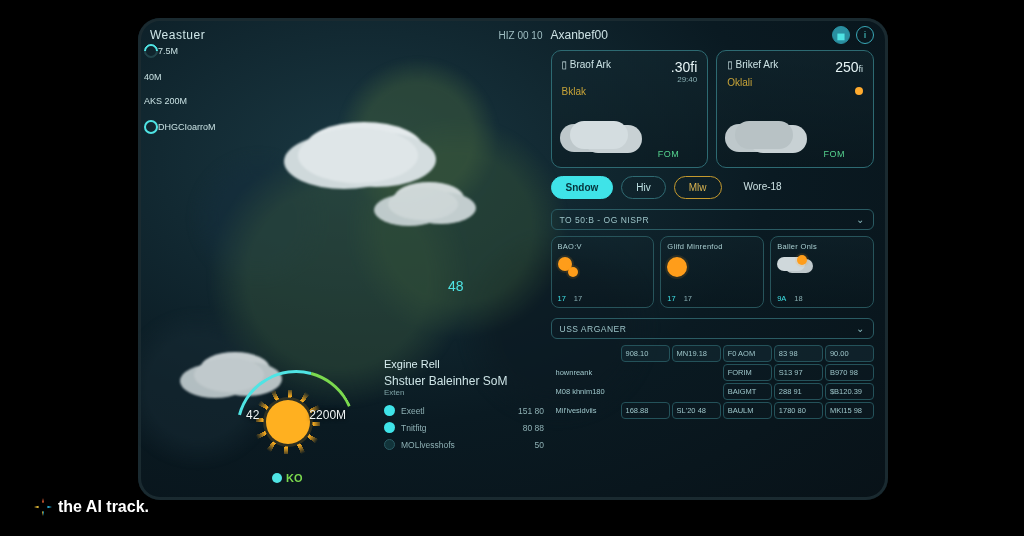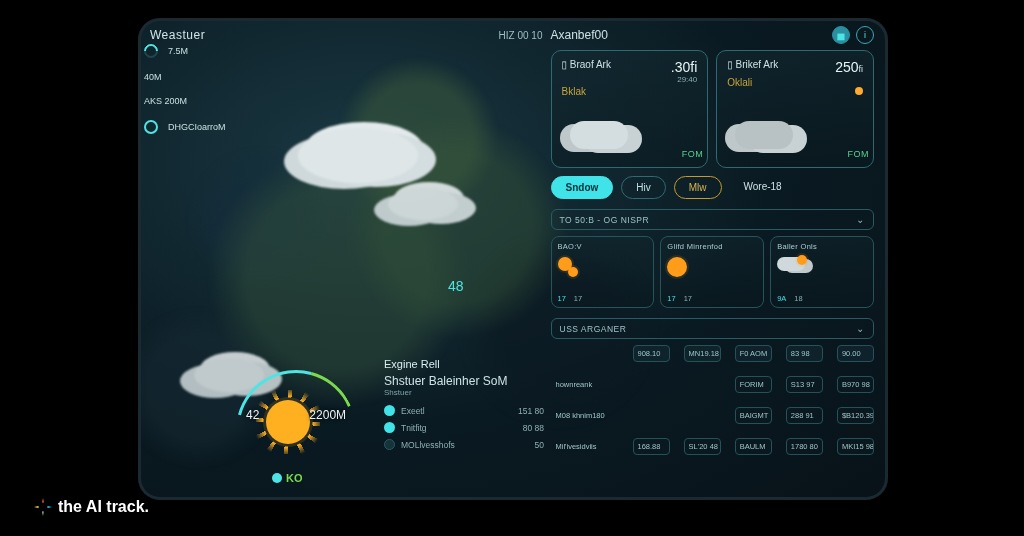--- a/index.html
+++ b/index.html
@@ -36,21 +36,21 @@
   }
   .left {
     position:relative; width: 55%; height:100%;
     padding: 8px 8px 8px 12px;
     font-size: 10px;
   }
   .topbar { display:flex; gap:14px; align-items:center; height:18px; }
   .title { color:#cfe6e8; font-size:12px; letter-spacing:.5px; }
   .hz { margin-left:auto; color:#a0bfc3; font-size:10px; }
   .gauges { position:absolute; left:6px; top:26px; display:flex; flex-direction:column; gap:14px; }
-  .gauge { display:flex; align-items:center; gap:10px; color:#c8e0e2; font-size:9px; }
+  .gauge { display:flex; align-items:center; gap:0; color:#c8e0e2; font-size:9px; }
   .ring { width:14px; height:14px; border:2px solid #4fe4e4; border-radius:50%; }
   .ring.partial { border-color:#4fe4e4 #4fe4e4 #22444a #22444a; transform:rotate(-45deg);}
   .cloud { position:absolute; background:#dfe6e8; border-radius:50%; filter:blur(1px);
            box-shadow: 18px 4px 0 #d4dddf, -14px 6px 0 #cfd9db, 6px -6px 0 #e4eaec; }
   .cloud.c1 { left:160px; top:110px; width:120px; height:55px; }
   .cloud.c2 { left:250px; top:170px; width:70px; height:32px; opacity:.9; }
   .cloud.c3 { left:56px; top:340px; width:70px; height:34px; opacity:.85; }
   .sun { position:absolute; left:128px; top:382px; width:44px; height:44px; background:#ffb020; border-radius:50%;
          box-shadow:0 0 0 3px rgba(255,176,32,.15);}
   .sun::before { content:""; position:absolute; inset:-10px; background:
@@ -79,21 +79,21 @@
   .r-top { display:flex; align-items:center; gap:8px; height:18px; }
   .r-top .name { color:#cde2e4; font-size:12px; }
   .r-icons { margin-left:auto; display:flex; gap:6px; }
   .chip-round { width:18px; height:18px; border:1.5px solid #3aa9b8; border-radius:50%; display:flex; align-items:center; justify-content:center; color:#4fe4e4; font-size:9px;}
   .cards-2 { display:flex; gap:8px; margin-top:6px; }
   .wcard { flex:1; min-height:118px; border:1px solid #2d6a72; border-radius:10px; padding:8px 10px; position:relative;
            background:linear-gradient(180deg, rgba(20,42,50,.5), rgba(10,24,30,.5)); }
   .wcard .hdr { display:flex; justify-content:space-between; font-size:10px; color:#cbe2e4;}
   .wcard .big { color:#e6f4f5; font-size:14px; }
   .wcard .sub { color:#c8a438; font-size:10px; margin-top:2px;}
-  .wcard .fom { position:absolute; right:4px; bottom:8px; color:#55d28e; font-size:9px; letter-spacing:.5px;}
+  .wcard .fom { position:absolute; right:28px; bottom:8px; color:#55d28e; font-size:9px; letter-spacing:.5px;}
   .wcard .cloud-mini { position:absolute; left:18px; bottom:18px; width:58px; height:28px; background:#d4dde0; border-radius:20px;
      box-shadow: 14px 4px 0 #c8d1d4, -10px 3px 0 #bec8cb; filter:blur(.5px);}
   .tabs { display:flex; gap:8px; margin-top:8px; }
   .tab { flex:0 0 auto; padding:5px 14px; border-radius:14px; border:1px solid #2f6a72; color:#bfe2e4; font-size:10px; }
   .tab.active { background:#3fe3e8; color:#05313a; border-color:#3fe3e8; font-weight:600;}
   .tab.mw { border-color:#c59a2e; color:#d9b451;}
   .tab.plain { border:none; color:#cde2e4;}
 
   .section-bar { margin-top:10px; border:1px solid #2a5b63; border-radius:6px; padding:4px 8px;
      display:flex; align-items:center; justify-content:space-between; font-size:8.5px; letter-spacing:.5px; color:#9cc3c7;}
@@ -102,21 +102,21 @@
   .mini { flex:1; border:1px solid #27545b; border-radius:8px; padding:5px 6px 6px;
           background:linear-gradient(180deg, rgba(18,38,46,.45), rgba(8,22,28,.45)); position:relative; min-height:72px;}
   .mini .t { font-size:7.5px; color:#a8cdd0; letter-spacing:.3px; }
   .mini .ic { position:absolute; left:6px; top:20px; width:22px; height:22px; }
   .mini .nums { position:absolute; left:6px; bottom:4px; display:flex; gap:8px; font-size:7.5px; color:#8ab0b4;}
   .mini .nums span:first-child{ color:#3fe3e8;}
   .sun-ic { width:20px; height:20px; background:#ff9d1a; border-radius:50%; box-shadow:0 0 0 2px rgba(255,157,26,.12);}
   .cloud-ic { width:28px; height:14px; background:#cfd8db; border-radius:10px; box-shadow:8px 2px 0 #c0c9cc;}
   .sunsm { width:8px;height:8px;background:#ffab2e;border-radius:50%; position:absolute; right:10px; top:36px;}
 
-  .table { margin-top:6px; display:grid; grid-template-columns: 68px repeat(5, 1fr); gap:14px; font-size:7.5px;}
+  .table { margin-top:6px; display:grid; grid-template-columns: 68px repeat(5, 1fr); gap:2px; font-size:7.5px;}
   .cell, .hcell { border:1px solid #24525a; border-radius:4px; padding:3px 4px; color:#9ec6ca;
                   background:rgba(14,30,36,.35); white-space:nowrap; overflow:hidden;}
   .hcell { background:rgba(20,44,52,.55); }
   .cell.noborder{ border-color:transparent; background:transparent;}
   .watermark { position:absolute; left:34px; bottom:20px; color:#fff; font-size:16px; font-weight:700;
                display:flex; align-items:flex-start; gap:6px; text-shadow:0 1px 3px #000;}
   .spark { width:18px; height:18px; position:relative;}
   .spark::before,.spark::after{content:"";position:absolute;inset:0;}
   .spark::before{background:conic-gradient(#ff6a3d 0 60deg,#2ec4f0 60deg 180deg,#ffd23f 180deg 300deg,#ff6a3d 300deg 360deg);
      -webkit-mask:radial-gradient(circle,#000 4px,transparent 5px),linear-gradient(#000,#000);
@@ -161,21 +161,21 @@
     <div class="sun"></div>
     <div class="sun-label">
       <span>42</span>
       <span style="margin-left:46px">2200M</span>
     </div>
     <div class="ko"><span class="dot"></span><span>KO</span></div>
 
     <div class="engine-block">
       <div class="engine-title">Exgine Rell</div>
       <div class="engine-sub">Shstuer Baleinher SoM</div>
-      <div style="font-size:8px;color:#7fa3a7">Shstuer</div>
+      <div style="font-size:8px;color:#7fa3a7">Exten</div>
       <div class="engine-rows">
         <div class="engine-row">
           <span style="display:flex;align-items:center">
               <span class="dot" style="background:#3fe3e8"></span>
               <span>Exeetl</span>
             </span>
           <span>151 80</span>
         </div>
         <div class="engine-row">
           <span style="display:flex;align-items:center">

